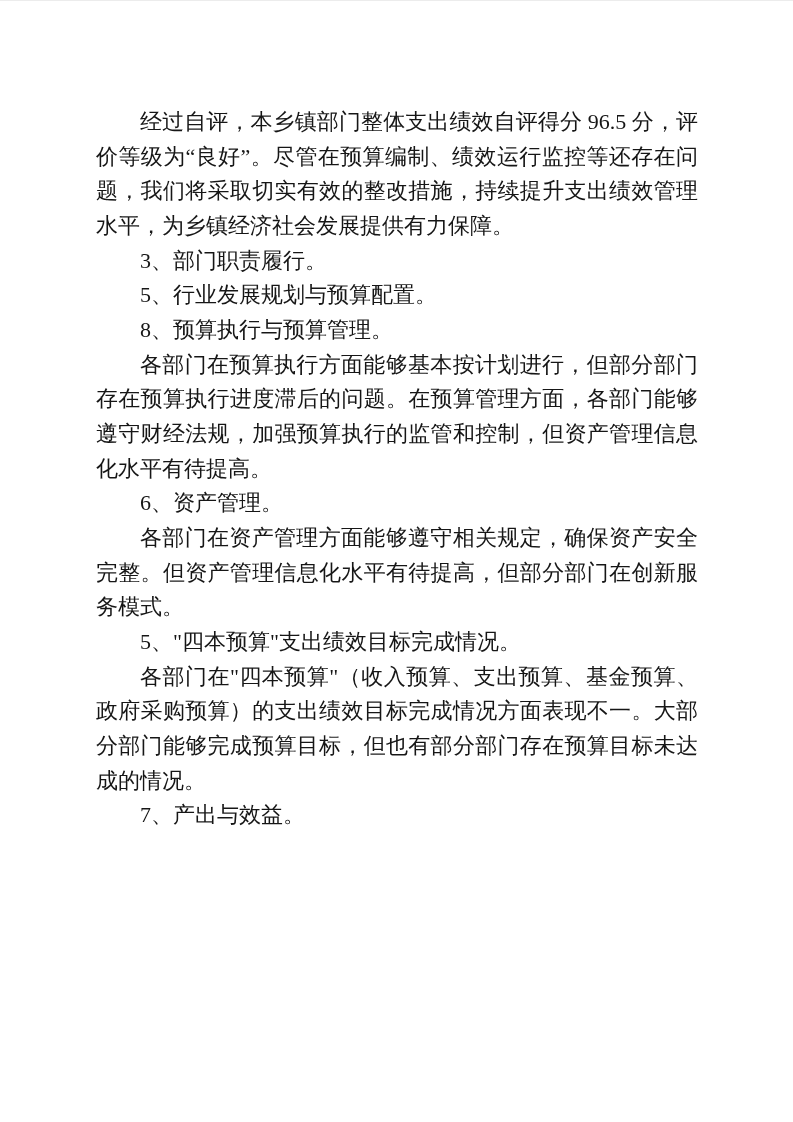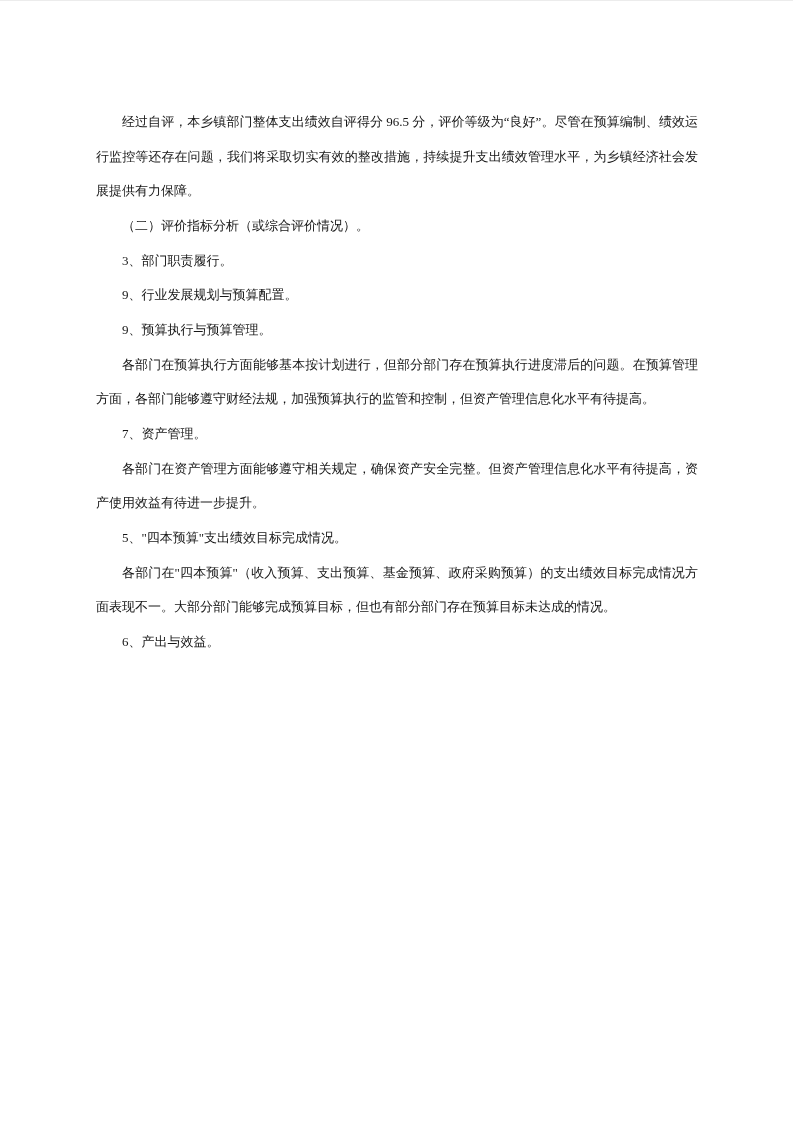--- a/index.html
+++ b/index.html
@@ -23,39 +23,38 @@
   .content {
     position: absolute;
     left: 96px;
     top: 104px;
     width: 602px;
   }
   .para {
     margin: 0;
     padding: 0;
     font-family: "Liberation Serif", "DejaVu Serif", serif;
-    font-size: 13px;
+    font-size: 22px;
     line-height: 34.67px;
     color: #161616;
     text-align: justify;
     text-justify: inter-ideograph;
     text-indent: 2em;
     word-break: break-all;
   }
 </style>
 </head>
 <body>
 
 <div class="page" style="background: rgb(255, 255, 255);">
   <div class="content" style="color: rgb(22, 22, 22);">
     <p class="para">经过自评，本乡镇部门整体支出绩效自评得分 96.5 分，评价等级为“良好”。尽管在预算编制、绩效运行监控等还存在问题，我们将采取切实有效的整改措施，持续提升支出绩效管理水平，为乡镇经济社会发展提供有力保障。</p>
-    <p class="para">（二）评价指标分析（或综合评价情况）。</p>
     <p class="para">3、部门职责履行。</p>
-    <p class="para">9、行业发展规划与预算配置。</p>
-    <p class="para">9、预算执行与预算管理。</p>
+    <p class="para">5、行业发展规划与预算配置。</p>
+    <p class="para">8、预算执行与预算管理。</p>
     <p class="para">各部门在预算执行方面能够基本按计划进行，但部分部门存在预算执行进度滞后的问题。在预算管理方面，各部门能够遵守财经法规，加强预算执行的监管和控制，但资产管理信息化水平有待提高。</p>
-    <p class="para">7、资产管理。</p>
-    <p class="para">各部门在资产管理方面能够遵守相关规定，确保资产安全完整。但资产管理信息化水平有待提高，资产使用效益有待进一步提升。</p>
+    <p class="para">6、资产管理。</p>
+    <p class="para">各部门在资产管理方面能够遵守相关规定，确保资产安全完整。但资产管理信息化水平有待提高，但部分部门在创新服务模式。</p>
     <p class="para">5、"四本预算"支出绩效目标完成情况。</p>
     <p class="para">各部门在"四本预算"（收入预算、支出预算、基金预算、政府采购预算）的支出绩效目标完成情况方面表现不一。大部分部门能够完成预算目标，但也有部分部门存在预算目标未达成的情况。</p>
-    <p class="para">6、产出与效益。</p>
+    <p class="para">7、产出与效益。</p>
   </div>
 </div>
 
 </body></html>

